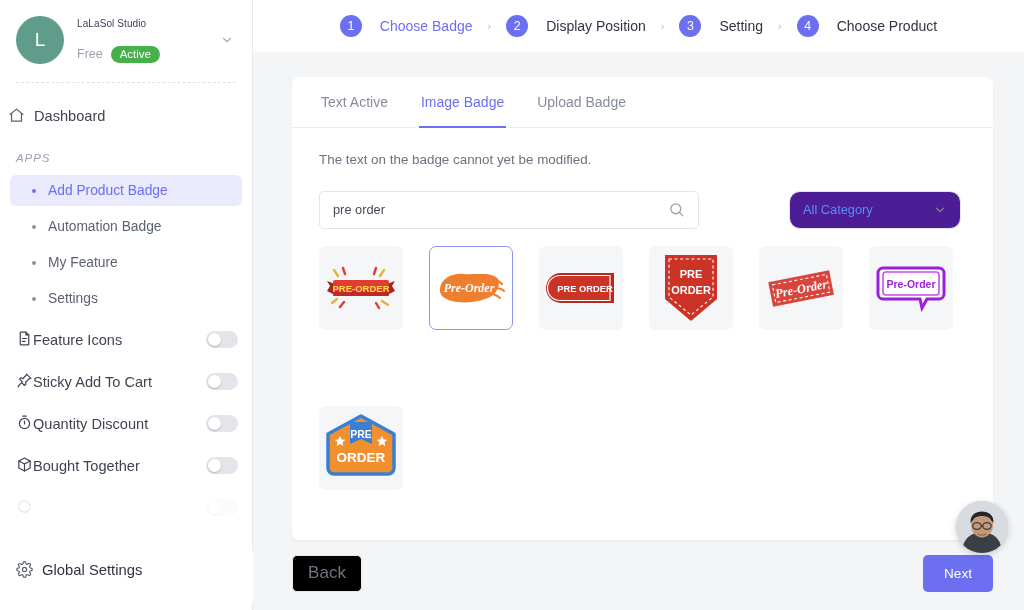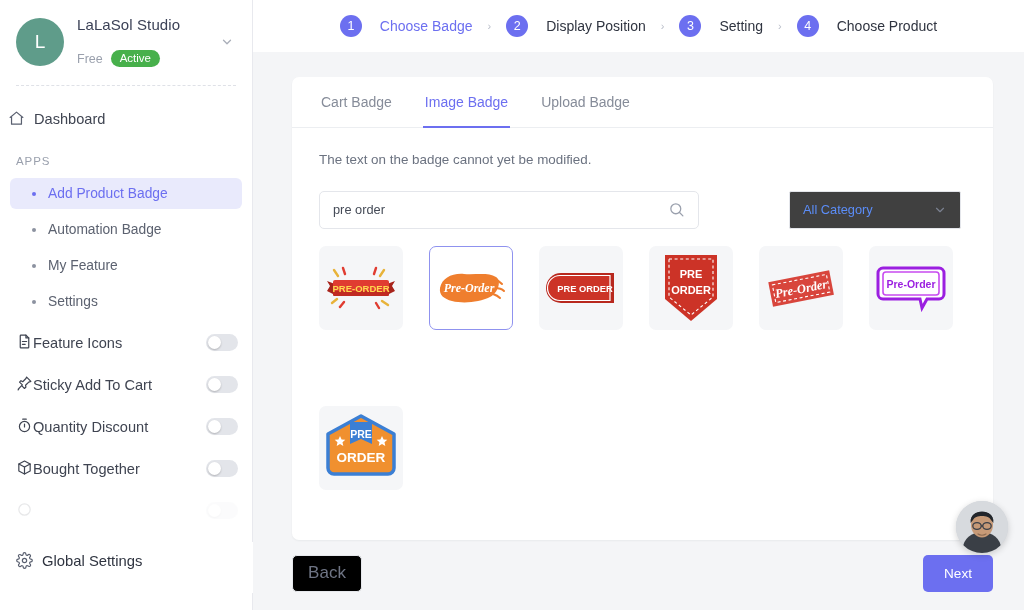--- a/index.html
+++ b/index.html
@@ -16,21 +16,21 @@
     border-right: 1px solid #e8e9ee; position: relative; flex: 0 0 253px;
   }
   .acct { display: flex; align-items: center; padding: 16px 14px 0 16px; }
   .avatar-circle {
     width: 48px; height: 48px; border-radius: 50%;
     background: #5f9c8a; color: #ffffff;
     display: flex; align-items: center; justify-content: center;
     font-size: 19px; flex: 0 0 48px;
   }
   .acct-text { margin-left: 13px; flex: 1 1 auto; }
-  .acct-name { font-size: 15px; color: #3c4257; letter-spacing: .1px; }
+  .acct-name { font-size: 10px; color: #3c4257; letter-spacing: .1px; }
   .acct-sub { display: flex; align-items: center; margin-top: 17px; }
   .acct-plan { font-size: 12.5px; color: #9aa0ad; }
   .acct-badge {
     margin-left: 8px; background: #47b04b; color: #fff;
     font-size: 11.5px; padding: 2px 9px 3px; border-radius: 11px;
   }
   .chev { color: #a9aeb9; font-size: 13px; padding: 0 4px; }
   .chev svg { display: block; }
   .divider {
     margin: 18px 16px 0 16px; height: 0;
@@ -40,20 +40,21 @@
   .nav-row {
     display: flex; align-items: center; height: 37px;
     padding: 0 8px; color: #3f4451; font-size: 14.6px;
   }
   .nav-row .ico { width: 26px; display: flex; align-items: center; color: #5a6070; }
   .nav-row .ico svg { display: block; }
   .nav-row.dashboard { margin-top: 4px; }
   .section-label {
     font-size: 11.5px; color: #9aa0ad; letter-spacing: .9px;
     padding: 18px 16px 9px 16px;
+    font-style: italic;
   }
   .app-row {
     display: flex; align-items: center; height: 37px; margin-bottom: 5px;
     padding: 0 14px 0 16px; font-size: 14.6px; color: #3f4451;
   }
   .app-row.active { color: #6c6ff0; }
   .app-row.active .ico { color: #6c6ff0; }
   .app-row .label { flex: 1 1 auto; }
   .toggle {
     width: 32px; height: 17px; border-radius: 9px; background: #e3e5ea;
@@ -72,21 +73,21 @@
     padding-left: 22px; font-size: 13.8px; color: #5c6270; margin-bottom: 5px; text-align: right;
   }
   .sub-row .dot {
     width: 4px; height: 4px; border-radius: 50%; background: #8c92a0;
     margin-right: 12px; flex: 0 0 4px;
   }
   .sub-row.sel { background: #e9eafc; color: #6c6ff0; }
   .sub-row.sel .dot { background: #6c6ff0; }
   .fade-row { opacity: .12; }
   .sidebar-footer {
-    position: absolute; left: 0; bottom: 17px; width: 253px;
+    position: absolute; left: 0; bottom: 8px; width: 253px;
     background: #fff; padding: 0 16px 14px 16px;
   }
   .sidebar-footer .nav-row { padding: 0; color: #2f3440; font-size: 14.8px; }
   .sidebar-fade {
     position: absolute; left: 0; bottom: 46px; width: 252px; height: 22px;
     background: linear-gradient(rgba(255,255,255,0), #ffffff);
   }
 
   
   .main { flex: 1 1 auto; display: flex; flex-direction: column; background: #f4f5f7; }
@@ -125,21 +126,21 @@
     flex: 0 0 380px; height: 38px; border: 1px solid #e4e6eb; border-radius: 5px;
     background: #fff; display: flex; align-items: center; padding: 0 13px;
   }
   .search-box input {
     flex: 1 1 auto; border: none; outline: none; font-size: 12.8px;
     color: #454b57; font-family: "Liberation Sans", sans-serif; background: transparent;
   }
   .search-box .s-ico { color: #9aa0ad; display: flex; }
   .cat-select {
     margin-left: 90px; flex: 0 0 172px; height: 38px;
-    border: 1px solid #e4e6eb; border-radius: 2px; background: #404040;
+    border: 1px solid #e4e6eb; border-radius: 11px; background: #4c1d95;
     display: flex; align-items: center; padding: 0 13px;
   }
   .cat-select .cv { flex: 1 1 auto; font-size: 12.8px; color: #5b8df8; }
   .cat-select .cc { color: #7b8190; display: flex; }
 
   .grid { padding: 17px 27px 0 27px; display: flex; flex-wrap: wrap; gap: 26px 26px; }
   .tile {
     width: 84px; height: 84px; border-radius: 7px; background: #f5f6f8;
     display: flex; align-items: center; justify-content: center;
     border: 1.5px solid transparent; overflow: hidden;
@@ -333,21 +334,21 @@
           <span class="step-num">4</span>
           <span class="step-label">Choose Product</span>
         </div>
       </div>
     </div>
 
     <div class="content">
       <div class="card">
 
         <div class="tabs">
-          <div class="tab">Cart Badge</div>
+          <div class="tab">Text Active</div>
           <div class="tab active">Image Badge</div>
           <div class="tab">Upload Badge</div>
         </div>
 
         <div class="desc">
           <div>The text on the badge cannot yet be modified.</div>
         </div>
 
         <div class="controls">
           <div class="search-box">

